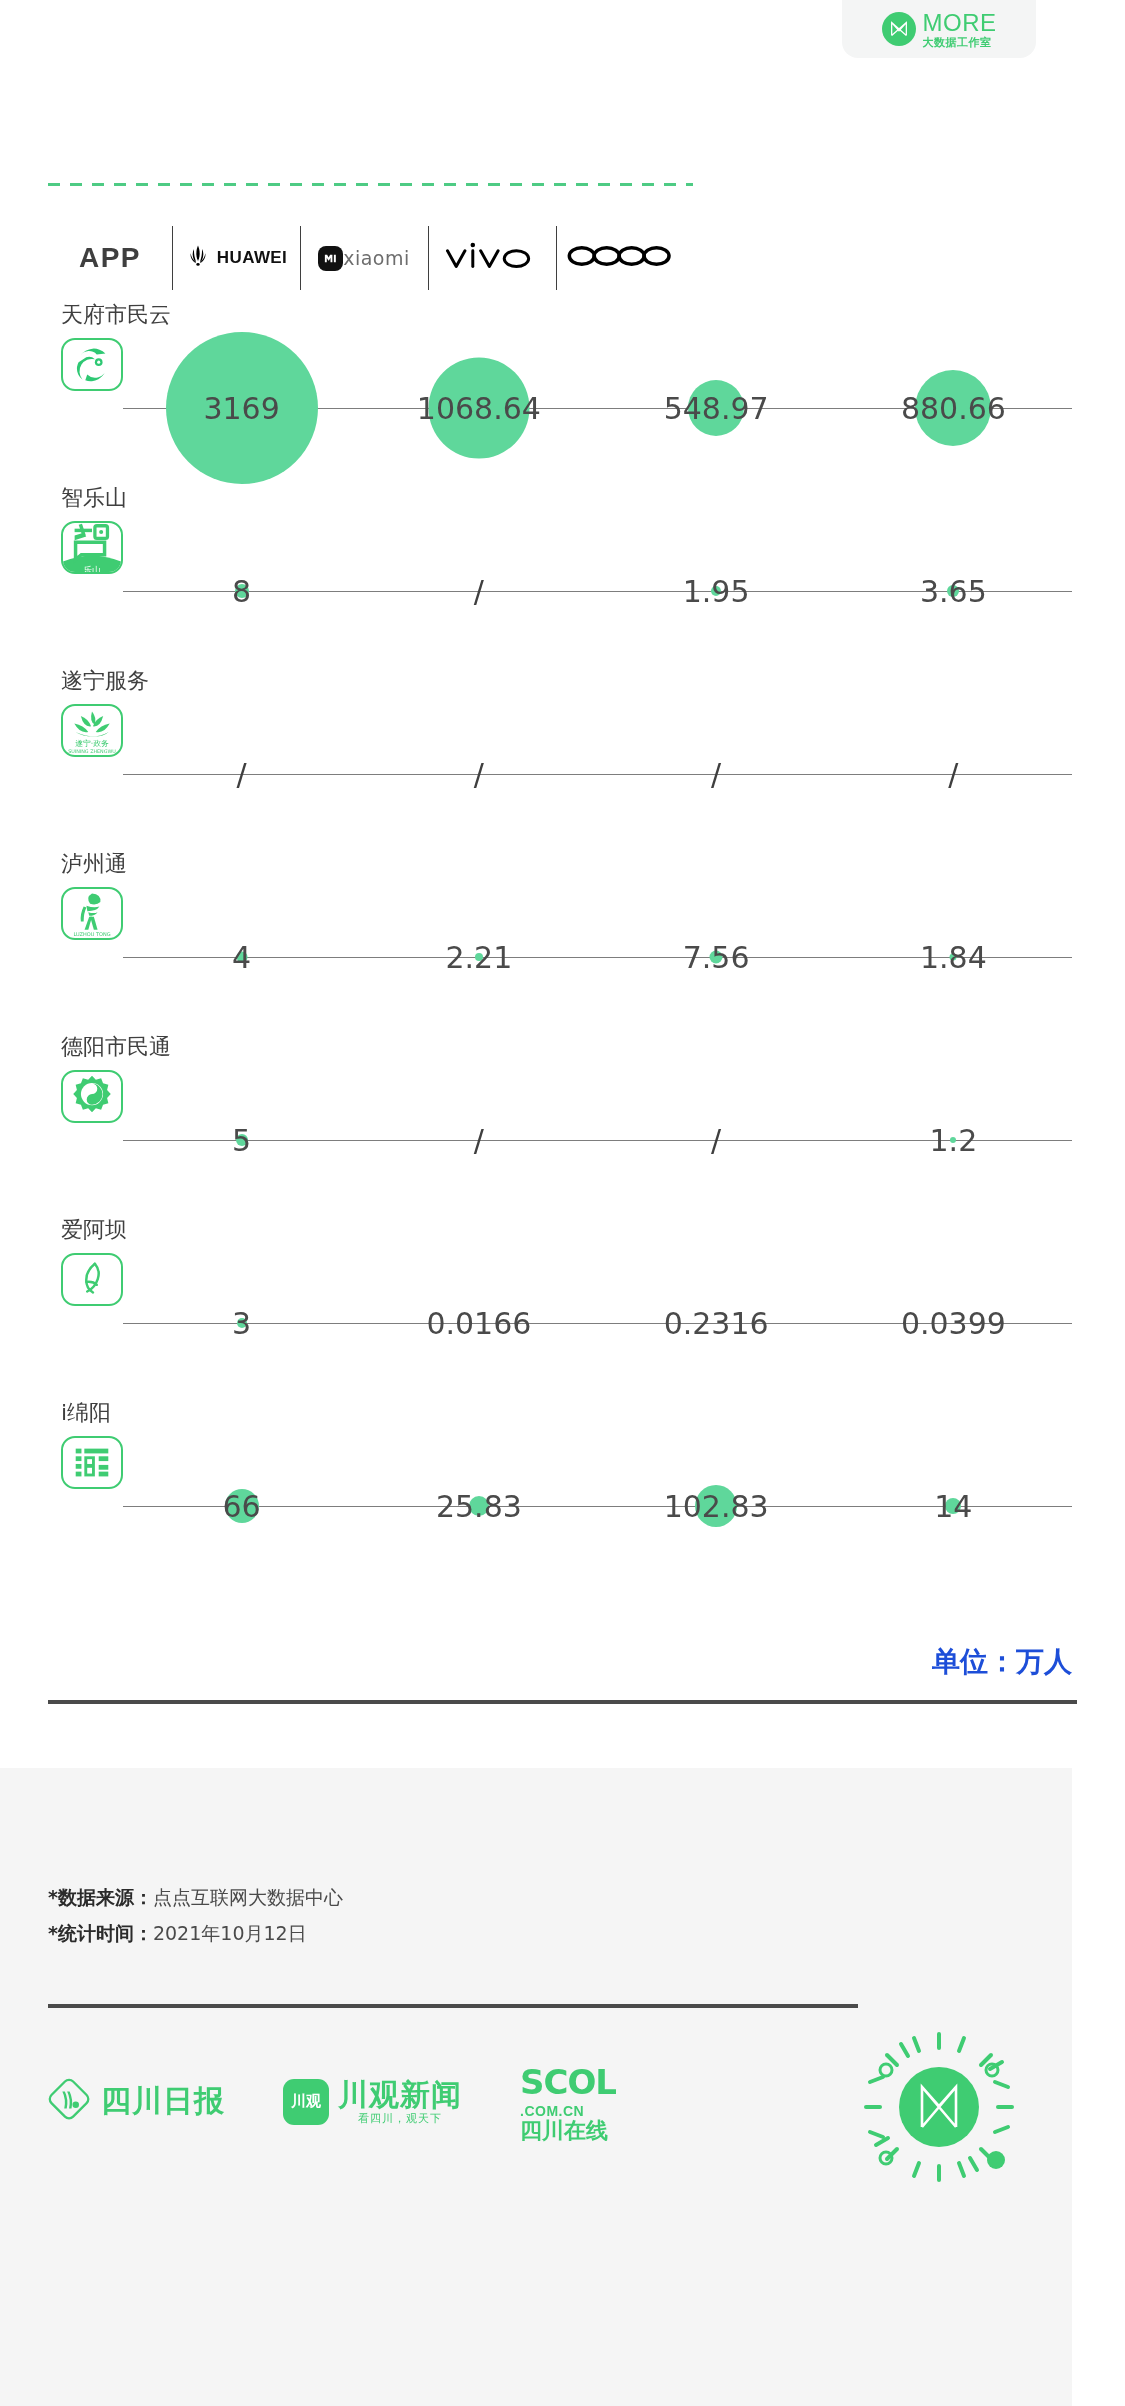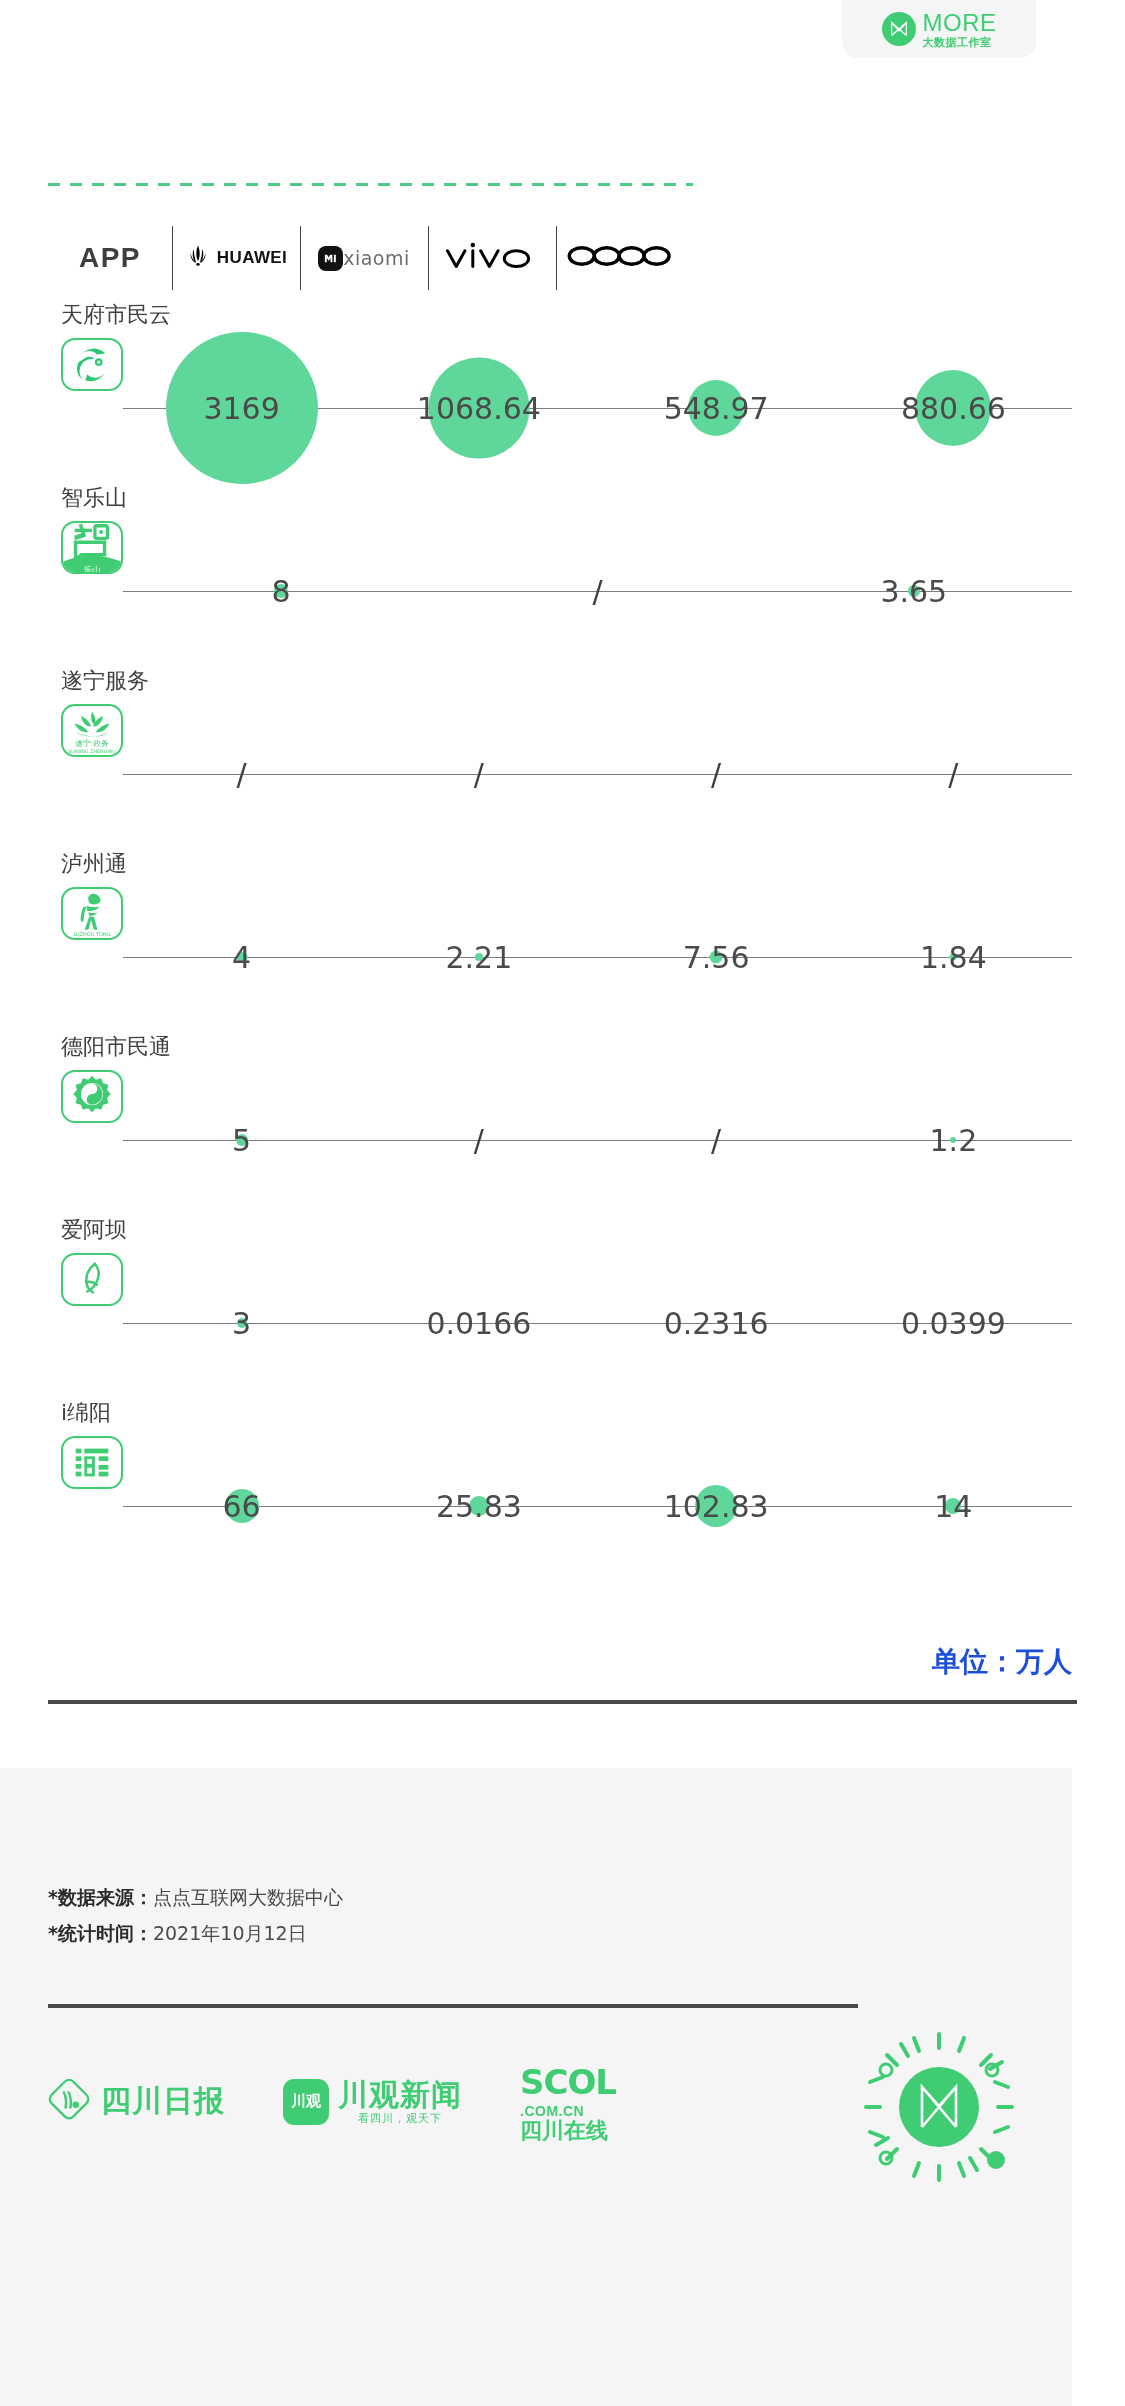--- a/index.html
+++ b/index.html
@@ -259,20 +259,24 @@
         </svg>
       </div>
       <div class="row-line"></div>
       <div class="cells">
         <div class="cell">
           <span class="bubble" style="width:14px;height:14px;"></span>
           <span class="val">8</span>
         </div>
         <div class="cell">
           <span class="val slash">/</span>
+        </div>
+        <div class="cell">
+          <span class="bubble" style="width:10px;height:10px;"></span>
+          <span class="val">1.95</span>
         </div>
         <div class="cell">
           <span class="bubble" style="width:12px;height:12px;"></span>
           <span class="val">3.65</span>
         </div>
       </div>
     </div>
 
     <div class="row">
       <div class="row-name">遂宁服务</div>

